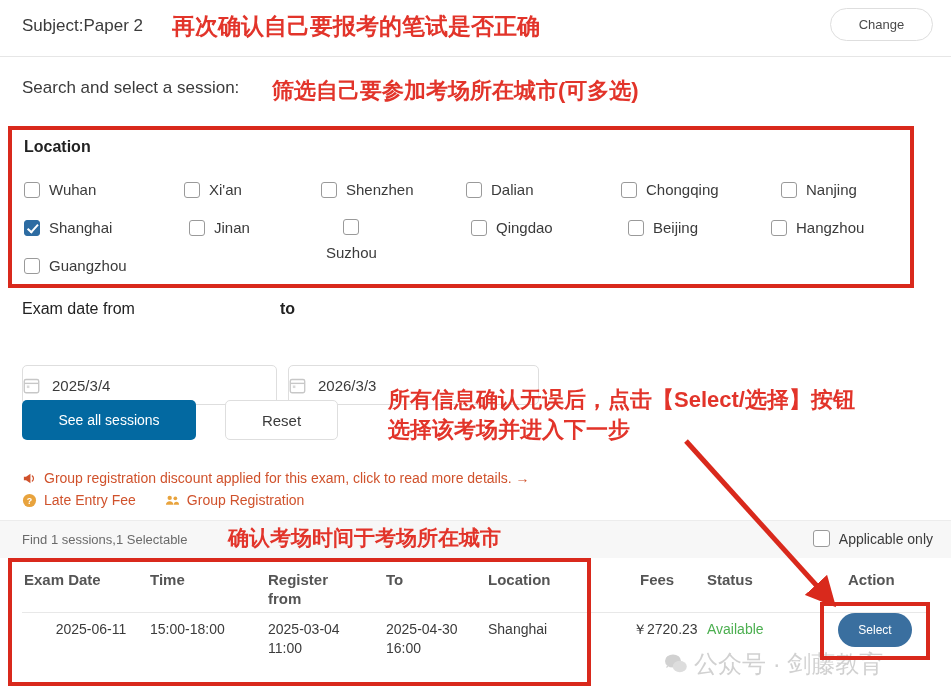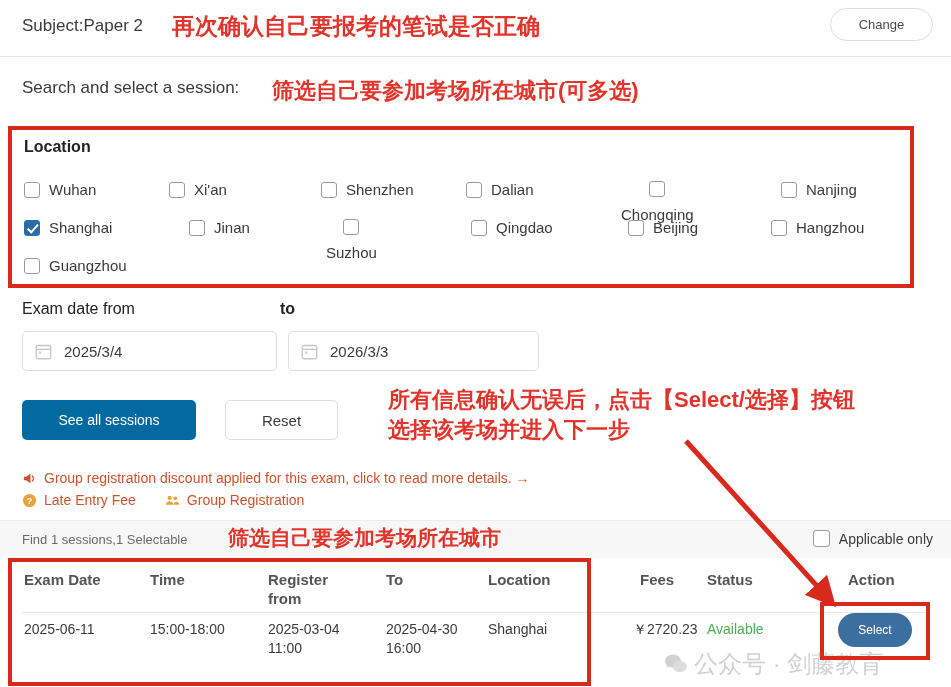--- a/index.html
+++ b/index.html
@@ -67,22 +67,22 @@
     border: solid #fff; border-width: 0 2px 2px 0;
     transform: rotate(42deg);
   }
 
   
   .lbl-exam-from { position: absolute; left: 22px; top: 300px; font-size: 16px; font-weight: normal; color: #222; }
   .lbl-to { position: absolute; left: 280px; top: 300px; font-size: 16px; font-weight: bold; color: #222; }
   .date-field {
     position: absolute; height: 40px;
     border: 1px solid #dedede; border-radius: 5px; background: #fff;
-    display: flex; align-items: center; padding-left: 12px; gap: 12px;
-    font-size: 15px; color: #3b3b3b; cursor: pointer;
+    display: flex; align-items: center; gap: 12px;
+    font-size: 15px; color: #3b3b3b; cursor: pointer; margin-top: 34px;
   }
   #date-from { left: 22px; top: 331px; width: 255px; }
   #date-to   { left: 288px; top: 331px; width: 251px; }
   .cal-icon { width: 17px; height: 17px; flex: 0 0 auto; opacity: .55; }
 
   
   .btn-primary {
     position: absolute; left: 22px; top: 400px;
     width: 174px; height: 40px; border-radius: 5px;
     background: #0369a1; color: #fff; border: none;
@@ -182,33 +182,33 @@
 
   <div class="search-line">Search and select a session:</div>
 
   <div class="location-panel">
     <div class="location-title">Location</div>
     <div id="city-host">
         <div class="cb-item" style="left: 14px; top: 53px;">
           <span class="cbox"></span>
           <span>Wuhan</span>
         </div>
-        <div class="cb-item" style="left: 159px; top: 53px;">
+        <div class="cb-item" style="left: 174px; top: 53px;">
           <span class="cbox"></span>
           <span>Xi'an</span>
         </div>
         <div class="cb-item" style="left: 311px; top: 53px;">
           <span class="cbox"></span>
           <span>Shenzhen</span>
         </div>
         <div class="cb-item" style="left: 456px; top: 53px;">
           <span class="cbox"></span>
           <span>Dalian</span>
         </div>
-        <div class="cb-item" style="left: 611px; top: 53px; flex-direction: column;">
+        <div class="cb-item" style="left: 611px; top: 53px;">
           <span class="cbox"></span>
           <span>Chongqing</span>
         </div>
         <div class="cb-item" style="left: 771px; top: 53px;">
           <span class="cbox"></span>
           <span>Nanjing</span>
         </div>
         <div class="cb-item" style="left: 14px; top: 91px;">
           <span class="cbox checked"></span>
           <span>Shanghai</span>
@@ -302,21 +302,21 @@
 
     <div class="th" style="left:24px;  width:110px;">Exam Date</div>
     <div class="th" style="left:150px; width:100px;">Time</div>
     <div class="th" style="left:268px; width:92px;">Register from</div>
     <div class="th" style="left:386px; width:80px;">To</div>
     <div class="th" style="left:488px; width:110px;">Location</div>
     <div class="th" style="left:640px; width:70px;">Fees</div>
     <div class="th" style="left:707px; width:80px;">Status</div>
     <div class="th" style="left:848px; width:80px;">Action</div>
 
-    <div class="td" style="left:24px;  width:118px;">2025-06-11</div>
+    <div class="td" style="left:32px;  width:118px;text-align:center;">2025-06-11</div>
     <div class="td" style="left:150px; width:110px;">15:00-18:00</div>
     <div class="td" style="left:268px; width:104px;">2025-03-04 11:00</div>
     <div class="td" style="left:386px; width:92px;">2025-04-30 16:00</div>
     <div class="td" style="left:488px; width:110px;">Shanghai</div>
     <div class="td" style="left:633px; width:90px;">￥2720.23</div>
     <div class="td status-avail" style="left:707px; width:90px;">Available</div>
   </div>
 
   <button class="select-btn">Select</button>
 
@@ -328,21 +328,21 @@
     </svg>
     <span>公众号 · 剑藤教育</span>
   </div>
 
   <div class="ann ann-1">再次确认自己要报考的笔试是否正确</div>
   <div class="ann ann-2">筛选自己要参加考场所在城市(可多选)</div>
   <div class="ann ann-3">
     <div>所有信息确认无误后，点击【Select/选择】按钮</div>
     <div>选择该考场并进入下一步</div>
   </div>
-  <div class="ann ann-4">筛选自己要参加考场所在城市</div>
+  <div class="ann ann-4">确认考场时间于考场所在城市</div>
 
   <div class="redbox" id="redbox-location"></div>
   <div class="redbox" id="redbox-table"></div>
   <div class="redbox" id="redbox-select"></div>
 
   <svg class="arrow-svg">
     <defs>
       <marker id="ah" markerWidth="6" markerHeight="6" refX="3" refY="3" orient="auto">
         <path d="M0,0 L6,3 L0,6 z" fill="#d9291c"></path>
       </marker>

